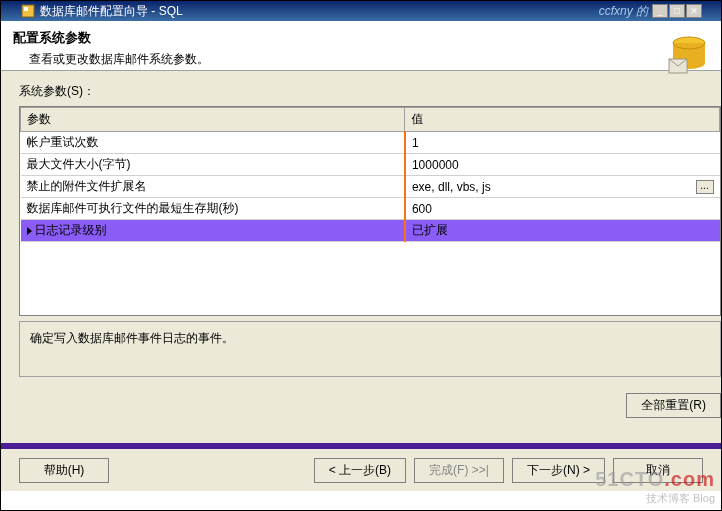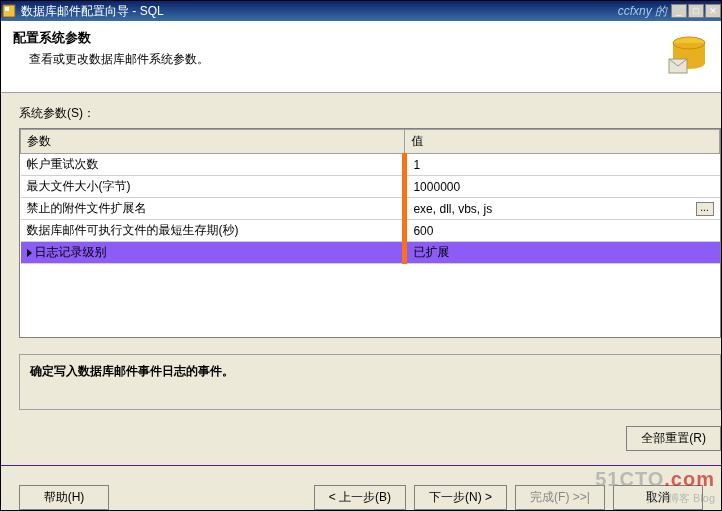--- a/index.html
+++ b/index.html
@@ -1,42 +1,42 @@
 <!DOCTYPE html>
 <html><head>
 <meta charset="utf-8">
 <style>
 * { box-sizing: border-box; margin: 0; padding: 0; }
 body { font-family: "Microsoft YaHei", SimSun, Arial, sans-serif; font-size: 12px; background: #fff; width: 722px; height: 511px; overflow: hidden; position: relative; border: 1px solid #000; }
-.titlebar { height: 20px; background: linear-gradient(to bottom, #0a246a, #3a6ea5); color: #fff; display: flex; align-items: center; padding: 0 0; }
+.titlebar { height: 20px; background: linear-gradient(to bottom, #0a246a, #3a6ea5); color: #fff; display: flex; align-items: center; padding: 0 19px; }
 .titlebar .icon { width: 16px; height: 16px; margin-right: 4px; display: flex; align-items: center; justify-content: center; }
 .titlebar .title { flex: 1; font-size: 12px; }
 .titlebar .watermark { color: #a8c8e8; font-size: 12px; font-style: italic; margin-right: 4px; }
 .winbtns { display: flex; gap: 1px; }
 .winbtn { width: 16px; height: 14px; background: #d4d0c8; border: 1px solid #808080; display: flex; align-items: center; justify-content: center; font-size: 9px; font-family: Arial; cursor: pointer; }
-.header { background: #fff; padding: 8px 12px 10px 12px; border-bottom: 1px solid #a0a0a0; position: relative; height: 72px; }
+.header { background: #fff; padding: 8px 12px 10px 12px; border-bottom: 1px solid #a0a0a0; position: relative; height: 50px; }
 .header h1 { font-size: 13px; font-weight: bold; margin-bottom: 4px; }
 .header p { font-size: 12px; margin-left: 16px; }
 .header .decor { position: absolute; right: 8px; top: 8px; width: 48px; height: 48px; }
 .decor svg { width: 48px; height: 48px; }
 .content { background: #ece9d8; padding: 12px 0 8px 18px; height: 372px; }
 .section-label { margin-bottom: 6px; }
 .table-wrap { border: 1px solid #808080; background: #fff; height: 210px; overflow: hidden; }
 table { width: 100%; border-collapse: collapse; }
 th { background: #ece9d8; text-align: left; padding: 3px 6px; border: 1px solid #a0a0a0; font-weight: normal; font-size: 12px; }
 td { padding: 2px 6px; border-bottom: 1px solid #d0d0d0; font-size: 12px; height: 18px; }
-td.param { border-right: 5px solid #f97316; width: 55%; }
+td.param { border-right: 2px solid #f97316; width: 55%; }
 tr.selected td { background: #8b5cf6; }
 td .cell-inner { display: flex; align-items: center; }
 td .cell-inner .dots { margin-left: auto; width: 18px; height: 14px; background: #ece9d8; border: 1px solid #808080; text-align: center; line-height: 10px; font-size: 10px; cursor: pointer; }
 .tri { display: inline-block; width: 0; height: 0; border-top: 4px solid transparent; border-bottom: 4px solid transparent; border-left: 5px solid #000; margin-right: 3px; vertical-align: middle; }
-.desc-box { border: 1px solid #a0a0a0; background: #ece9d8; margin-top: 16px; height: 56px; padding: 8px 10px; font-weight: bold; }
+.desc-box { border: 1px solid #a0a0a0; background: #ece9d8; margin-top: 5px; height: 56px; padding: 8px 10px; }
 .reset-row { text-align: right; margin-top: 16px; }
 .btn { background: #ece9d8; border: 1px solid #808080; padding: 3px 14px; font-size: 12px; cursor: pointer; font-family: inherit; }
-.footer { background: #ece9d8; border-top: 1px solid #4c1d95; height: 64px; display: flex; align-items: center; padding: 0 18px; gap: 8px; position: relative; }
+.footer { background: #ece9d8; border-top: 6px solid #4c1d95; height: 48px; display: flex; align-items: center; padding: 0 18px; gap: 8px; position: relative; }
 .footer .spacer { flex: 1; }
 .footer .btn.wide { min-width: 90px; }
 .footer .btn.disabled { color: #888; }
 .overlay-wm { position: absolute; right: 6px; bottom: 4px; color: #999; font-size: 11px; text-align: right; pointer-events: none; opacity: 0.6; }
 .overlay-wm .big { font-size: 20px; letter-spacing: 1px; font-family: Arial; font-weight: bold; }
 .overlay-wm .dot { color: #c00; }
 </style>
 </head>
 <body>
 
@@ -130,21 +130,21 @@
   </div>
   <div class="reset-row">
     <button class="btn">全部重置(R)</button>
   </div>
 </div>
 
 <div class="footer">
   <button class="btn wide">帮助(H)</button>
   <div class="spacer"></div>
   <button class="btn wide">&lt; 上一步(B)</button>
+  <button class="btn wide disabled">完成(F) &gt;&gt;|</button>
   <button class="btn wide">下一步(N) &gt;</button>
-  <button class="btn wide disabled">完成(F) &gt;&gt;|</button>
   <button class="btn wide">取消</button>
 </div>
 
 <div class="overlay-wm">
   <div class="big"><span>51CTO</span><span class="dot">.com</span></div>
   <div>技术博客  Blog</div>
 </div>
 
 </body></html>

